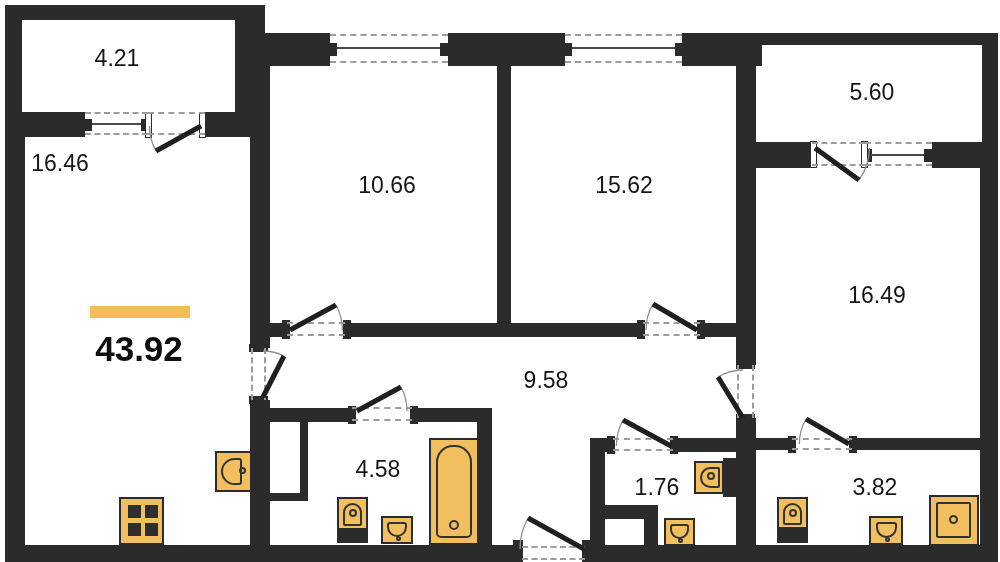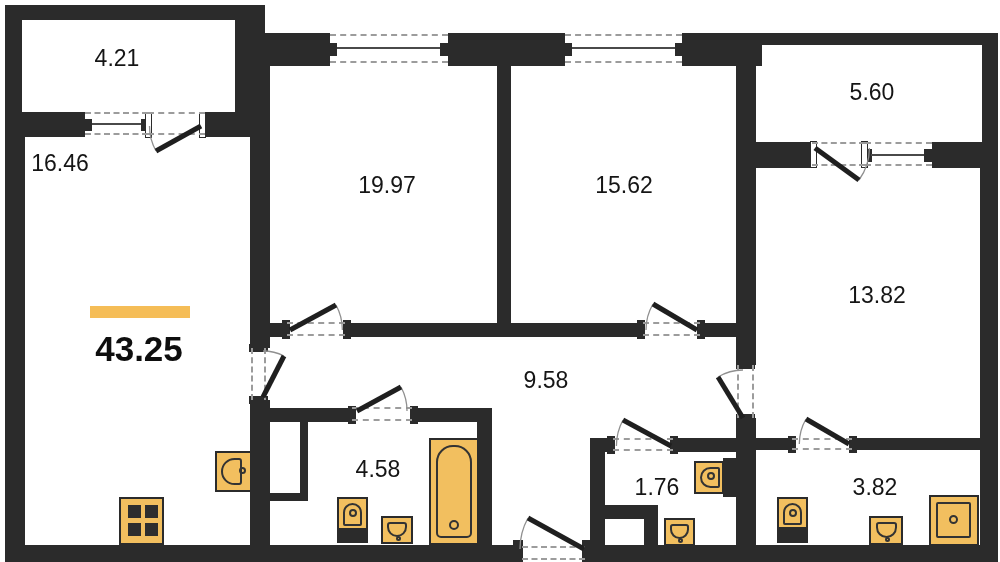--- a/index.html
+++ b/index.html
@@ -210,25 +210,25 @@
     <i class="fxi" style="left:5px;top:4px;width:21px;height:16px;border-radius:3px 3px 11px 11px"></i>
     <i class="dot" style="left:14px;top:19px;width:5px;height:5px"></i>
   </div>
   <div class="fx" style="left:929px;top:495px;width:50px;height:51px">
     <i class="fxi" style="left:5px;top:5px;width:35px;height:36px;border-radius:2px"></i>
     <i class="dot" style="left:18px;top:18px;width:9px;height:9px"></i>
   </div>
 
   <div class="area-label" style="left:117px;top:58px">4.21</div>
   <div class="area-label" style="left:60px;top:163px">16.46</div>
-  <div class="area-label" style="left:387px;top:185px">19.97</div>
+  <div class="area-label" style="left:387px;top:185px">10.66</div>
   <div class="area-label" style="left:624px;top:185px">15.62</div>
   <div class="area-label" style="left:872px;top:92px">5.60</div>
-  <div class="area-label" style="left:877px;top:295px">13.82</div>
+  <div class="area-label" style="left:877px;top:295px">16.49</div>
   <div class="area-label" style="left:546px;top:380px">9.58</div>
   <div class="area-label" style="left:378px;top:469px">4.58</div>
   <div class="area-label" style="left:657px;top:487px">1.76</div>
   <div class="area-label" style="left:875px;top:487px">3.82</div>
 
   <i class="bar" style="left:90px;top:306px;width:100px;height:12px"></i>
-  <div class="total-label" style="left:139px;top:349px">43.25</div>
+  <div class="total-label" style="left:139px;top:349px">43.92</div>
 
 </div>
 
 </body></html>

